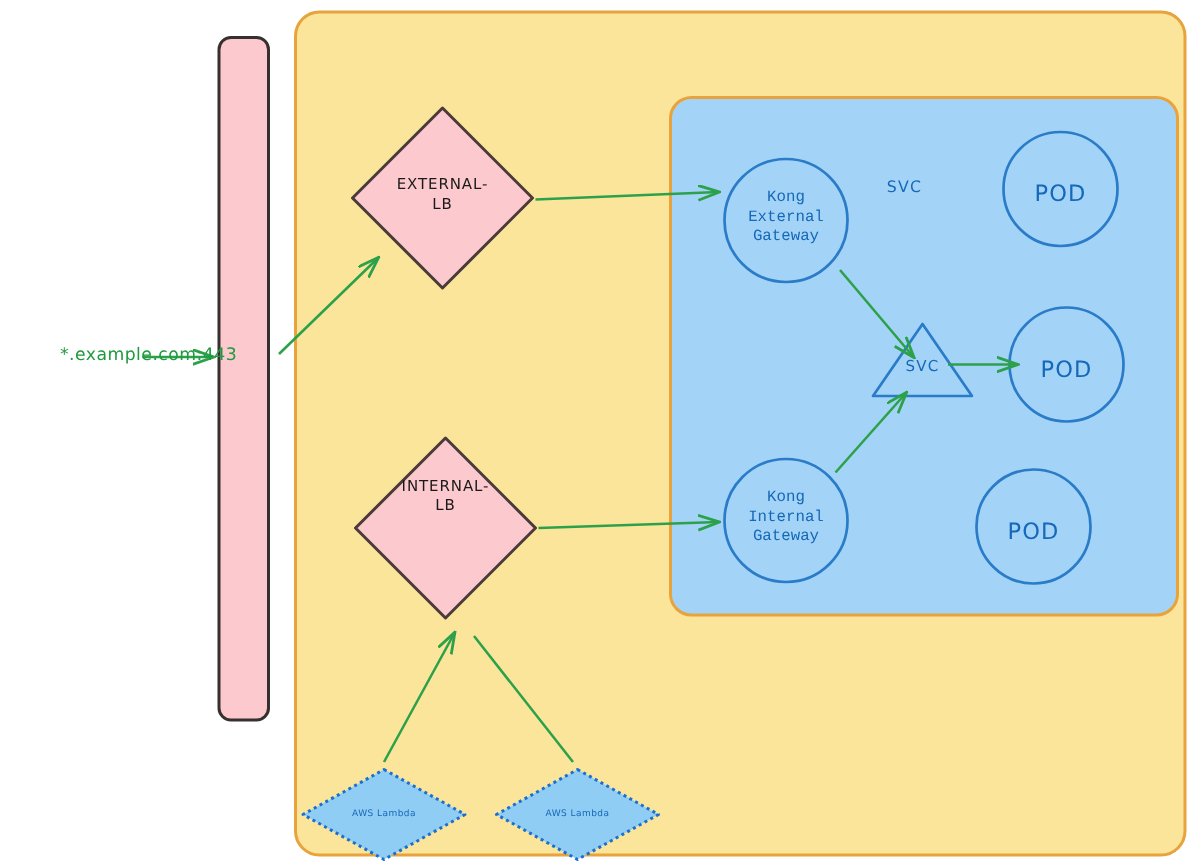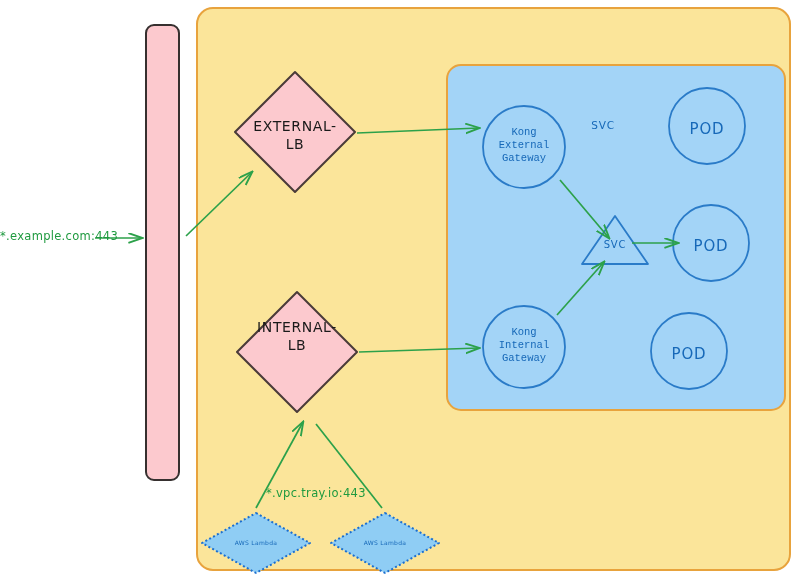--- a/index.html
+++ b/index.html
@@ -26,27 +26,27 @@
     position: absolute;
     pointer-events: none;
     text-align: center;
     line-height: 1.25;
     white-space: pre-line;
   }
   .lbl-dark  { color: #1a1a1a; }
   .lbl-blue  { color: #1668b8; }
   .lbl-green { color: #1f9a3f; }
 
-  .t-lb      { font-size: 14px; letter-spacing: 0.6px; }
+  .t-lb      { font-size: 10px; letter-spacing: 0.6px; }
   .t-kong    { font-size: 10.5px; font-family: Liberation Mono, monospace; }
   .t-pod     { font-size: 15px; letter-spacing: 0.8px; }
   .t-svc     { font-size: 10.5px; letter-spacing: 0.8px; }
   .t-svc-tri { font-size: 10px;   letter-spacing: 0.8px; }
   .t-lambda  { font-size: 6px;    letter-spacing: 0.3px; }
-  .t-dns     { font-size: 11.5px; letter-spacing: 0.3px; }
+  .t-dns     { font-size: 11.5px; letter-spacing: 0.3px; padding-left: 40px; }
 </style>
 </head>
 <body>
 
 <div id="canvas">
 
   <svg class="layer" viewBox="0 0 800 578" xmlns="http://www.w3.org/2000/svg">
     <defs>
       <marker id="arrowGreen" markerWidth="9" markerHeight="9" refX="8" refY="3.2" orient="auto" markerUnits="strokeWidth">
         <path d="M0,0.3 L8.4,3.2 L0,6.1" fill="none" stroke="#2ca14a" stroke-width="1.1"></path>
@@ -114,19 +114,18 @@
   <div class="lbl lbl-blue t-svc" style="left:573px; top:119px; width:60px;">SVC</div>
 
   <div class="lbl lbl-blue t-svc-tri" style="left:585px; top:239px; width:60px;">SVC</div>
 
   <div class="lbl lbl-blue t-pod" style="left:677px; top:120px; width:60px;">POD</div>
 
   <div class="lbl lbl-blue t-pod" style="left:681px; top:237px; width:60px;">POD</div>
 
   <div class="lbl lbl-blue t-pod" style="left:659px; top:345px; width:60px;">POD</div>
 
-  <div class="lbl lbl-green t-dns" style="left:266px; top:486px; width:160px; text-align:left;">*.vpc.tray.io:443</div>
 
   <div class="lbl lbl-blue t-lambda" style="left:206px; top:539px; width:100px;">AWS Lambda</div>
 
   <div class="lbl lbl-blue t-lambda" style="left:335px; top:539px; width:100px;">AWS Lambda</div>
 
 </div>
 
 </body></html>

